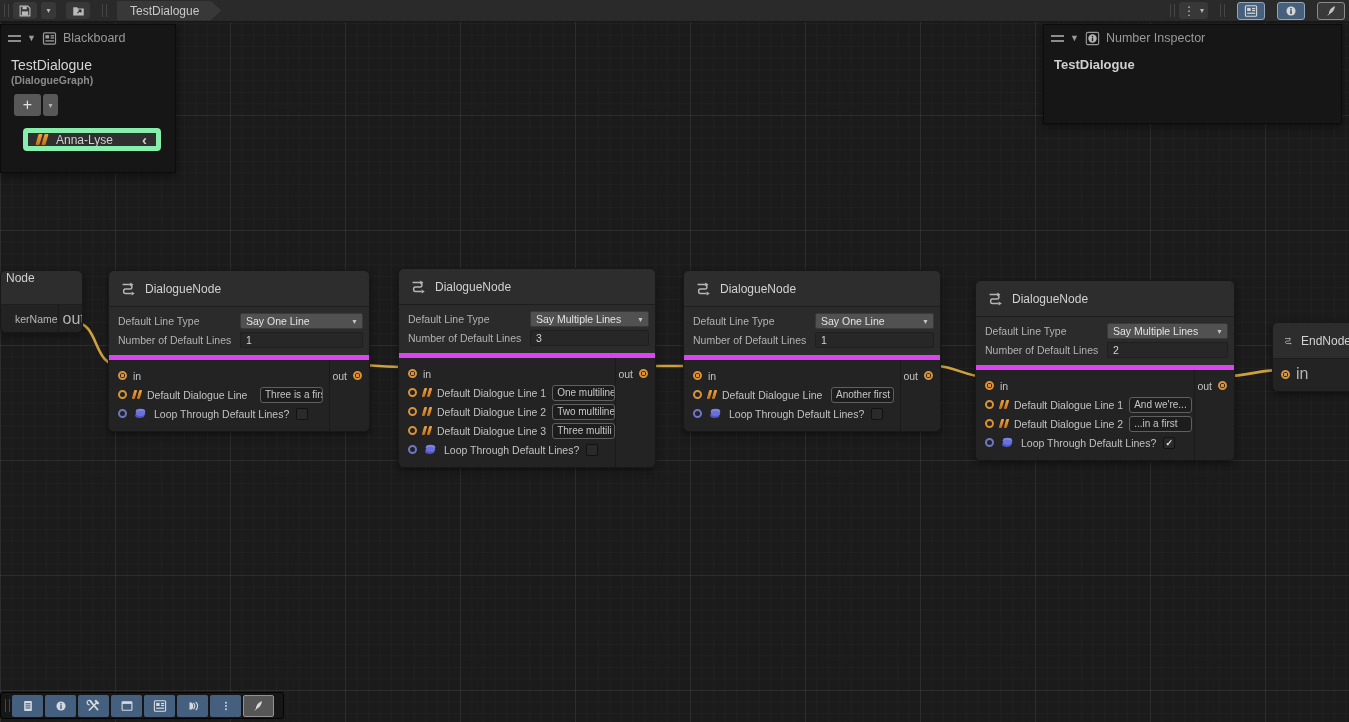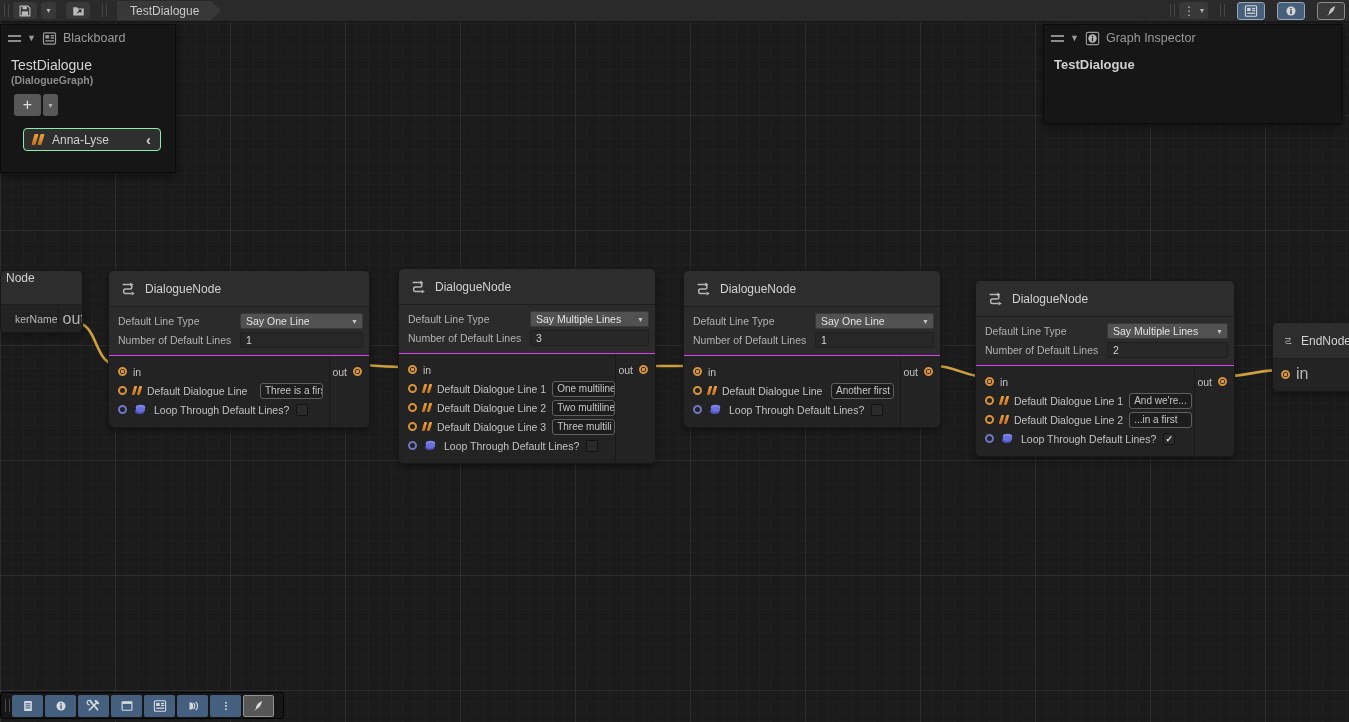--- a/index.html
+++ b/index.html
@@ -44,37 +44,37 @@
   .drag { width:13px; height:7px; border-top:2px solid #8c8c8c; border-bottom:2px solid #8c8c8c; flex:none; }
   .collapse { font-size:9px; color:#9a9a9a; }
   .bb-graphname { font-size:14px; color:#d4d4d4; margin:6px 10px 1px; }
   .bb-graphtype { font-size:10.5px; color:#8a8a8a; margin:0 10px 8px;font-weight:bold; }
   .bb-addrow { display:flex; gap:2px; margin:0 0 12px 13px; }
   .bb-add { width:27px; height:22px; background:#585858; border-radius:3px; color:#e0e0e0;
     font-size:16px; display:flex; align-items:center; justify-content:center; }
   .bb-addarrow { width:15px; height:22px; background:#585858; border-radius:3px; display:flex;
     align-items:center; justify-content:center; }
   .bb-pill { margin:0 0 0 22px; width:138px; height:23px; background:#2f2f2f;
-    border:1px solid #86efac; border-radius:4px; display:flex; align-items:center;
+    border:5px solid #86efac; border-radius:4px; display:flex; align-items:center;
     gap:9px; padding:0 9px; color:#cfcfcf; font-size:12px; }
   .bb-pill .chev { margin-left:auto; font-size:15px; font-weight:bold; color:#cfcfcf; line-height:1; }
   .gi-graphname { font-size:13px; font-weight:bold; color:#cfcfcf; margin:6px 10px; }
 
   
   .quote { display:inline-flex; gap:2px; flex:none; transform:skewX(-16deg); }
   .quote i { display:block; width:3px; height:9px; border-radius:1px;
     background:linear-gradient(#f0a43e, #c06f1c); }
   .quote.lg i { width:4px; height:11px; }
 
   
   .node { position:absolute; background:#292929; border:1px solid #181818; border-radius:6px;
     box-shadow:0 3px 7px rgba(0,0,0,.4); color:#b4b4b4; z-index:20; overflow:hidden; }
   .node-title { display:flex; align-items:center; gap:8px; height:36px; padding:0 10px;
     background:#2d2d2d; border-bottom:1px solid #1e1e1e; color:#d2d2d2; font-size:12px; white-space:nowrap; }
-  .node-props { padding:6px 6px 7px 9px; background:#2b2b2b; border-bottom:1px solid #d946ef;
+  .node-props { padding:6px 6px 7px 9px; background:#2b2b2b; border-bottom:5px solid #d946ef;
     display:flex; flex-direction:column; gap:3px; }
   .prop-row { display:flex; align-items:center; height:16px; }
   .prop-label { width:122px; flex:none; color:#b2b2b2; font-size:10.5px; white-space:nowrap; }
   .enum { flex:1; height:16px; background:#515151; border:1px solid #393939; border-radius:2px;
     display:flex; align-items:center; padding:0 22px 0 5px; position:relative; color:#e3e3e3;
     font-size:10.5px; white-space:nowrap; overflow:hidden; }
   .enum .arw { position:absolute; right:4px; font-size:7px; color:#c4c4c4; }
   .intfield { flex:1; height:16px; background:#272727; border:1px solid #1f1f1f; border-radius:2px;
     display:flex; align-items:center; padding:0 5px; color:#d2d2d2; font-size:10.5px; }
   .node-ports { display:flex; background:#232323; }
@@ -441,21 +441,21 @@
   <div class="panel" style="left:1043px; top:24px; width:299px; height:100px;">
     <div class="panel-header">
       <span class="drag"></span>
       <span class="collapse">▼</span>
       <svg width="15" height="15" viewBox="0 0 20 20">
         <rect x="1.8" y="1.8" width="16.4" height="16.4" rx="2" fill="none" stroke="#9a9a9a" stroke-width="1.5"></rect>
         <circle cx="10" cy="10" r="5.6" fill="#b4b4b4"></circle>
         <circle cx="10" cy="7.3" r="1.1" fill="#1d1d1d"></circle>
         <rect x="9.1" y="9" width="1.8" height="4.6" fill="#1d1d1d"></rect>
       </svg>
-      <span>Graph Inspector</span>
+      <span>Number Inspector</span>
     </div>
     <div class="gi-graphname">TestDialogue</div>
   </div>
 
   <div class="toolbar">
     <span class="handle"></span>
     <div class="tbtn">
       <svg width="14" height="14" viewBox="0 0 20 20">
         <path d="M3 3 h11 l3 3 v11 h-14 z" fill="none" stroke="#b9b9b9" stroke-width="1.6"></path>
         <rect x="6.5" y="3.5" width="6" height="4" fill="#b9b9b9"></rect>

